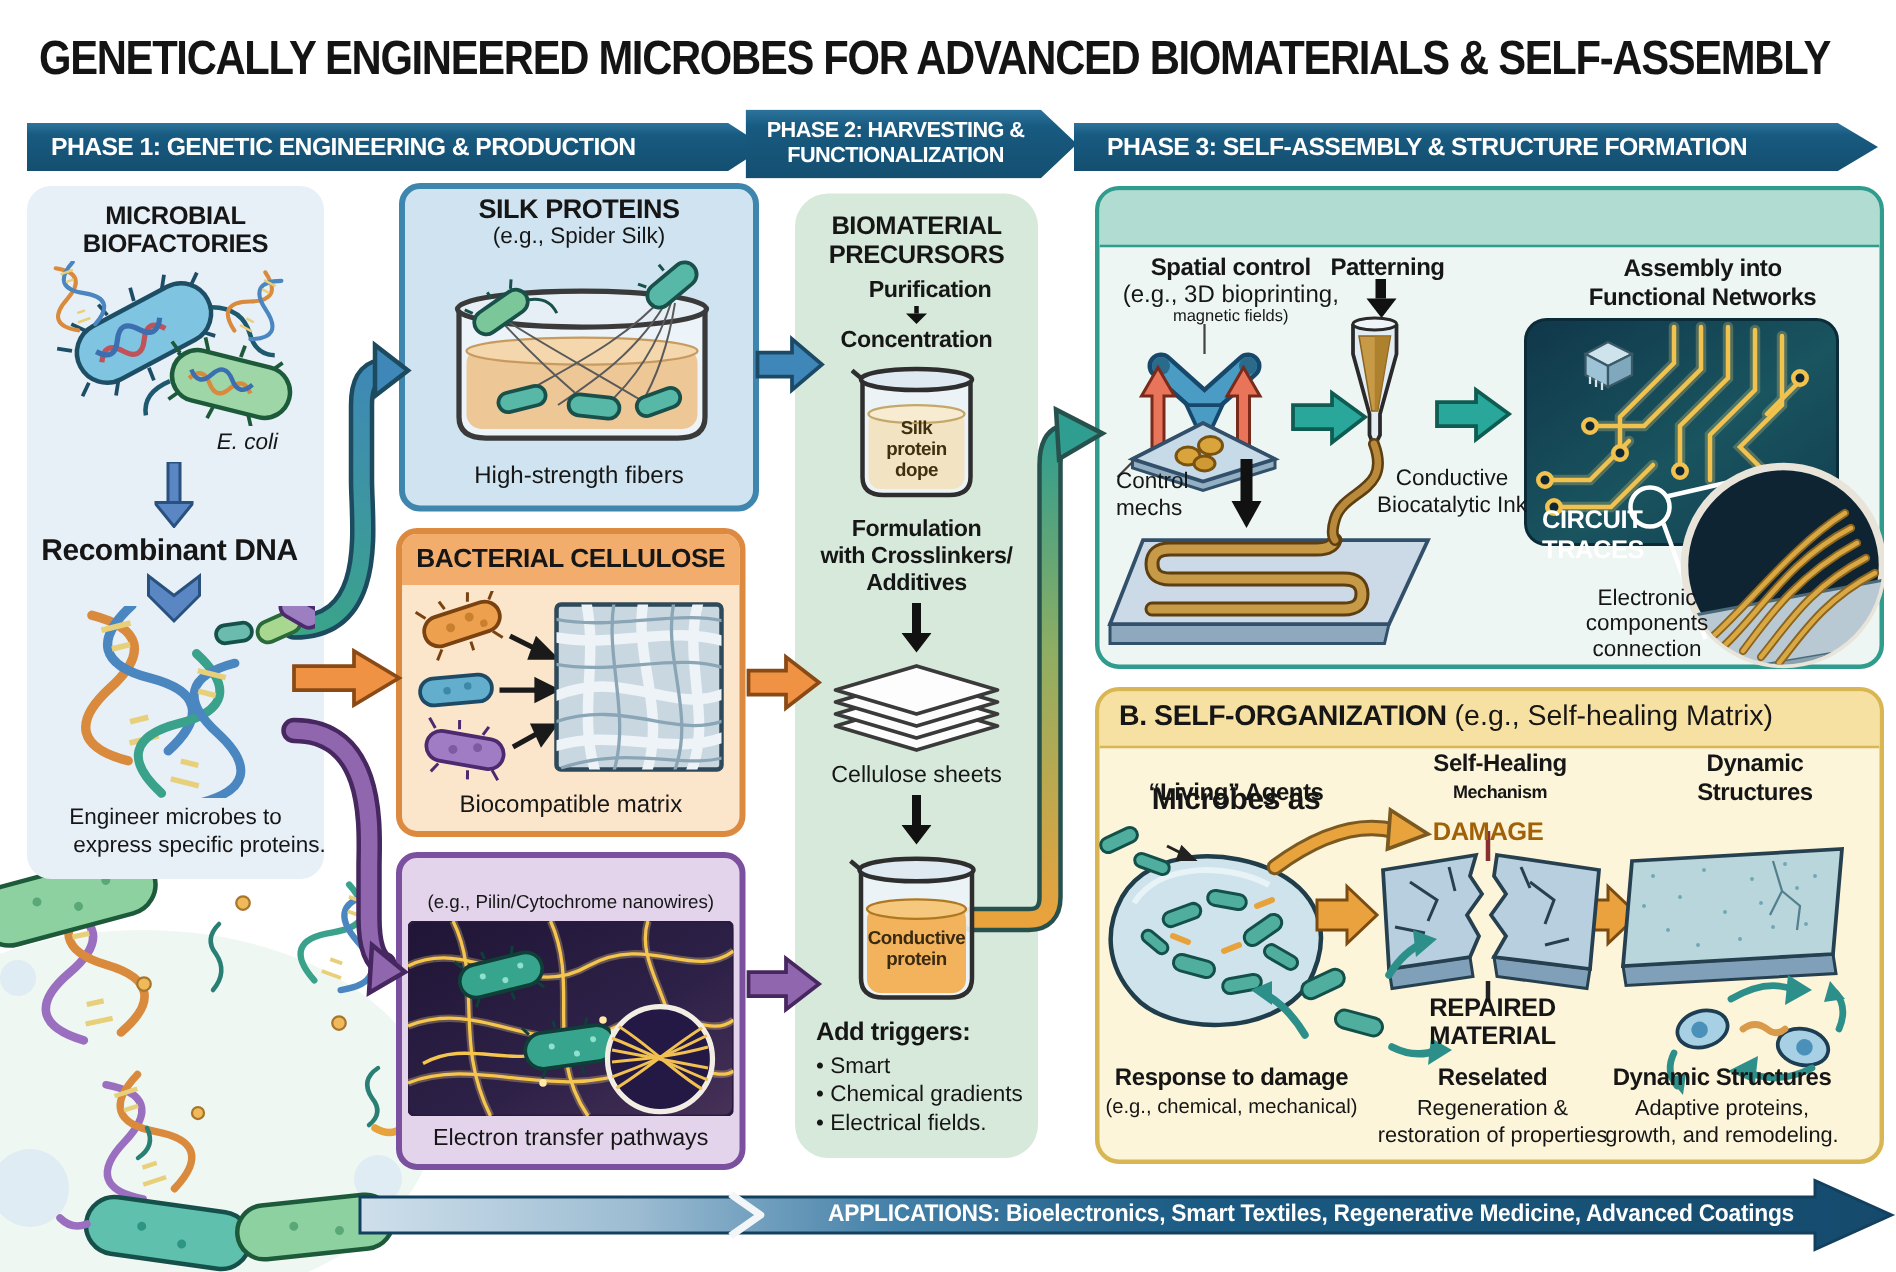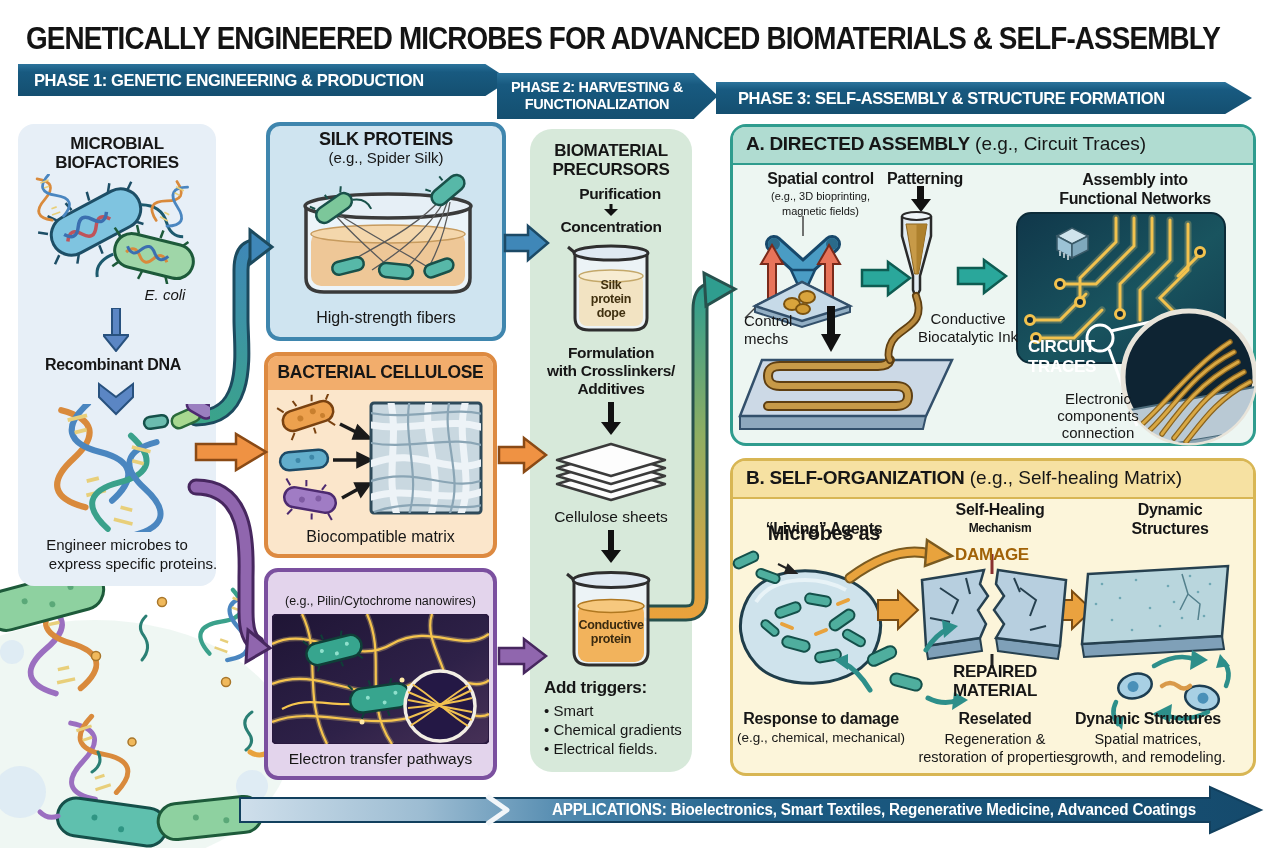--- a/index.html
+++ b/index.html
@@ -80,21 +80,21 @@
     <circle cx="96" cy="96" r="4.5" fill="#f0b95c" stroke="#a8762a" stroke-width="1.5"></circle>
     <circle cx="162" cy="42" r="4.5" fill="#f0b95c" stroke="#a8762a" stroke-width="1.5"></circle>
     <circle cx="226" cy="122" r="4.5" fill="#f0b95c" stroke="#a8762a" stroke-width="1.5"></circle>
     <circle cx="132" cy="182" r="4" fill="#f0b95c" stroke="#a8762a" stroke-width="1.5"></circle>
     <path d="M250,192 q10,6 18,0" fill="none" stroke="#e8a23c" stroke-width="5" stroke-linecap="round"></path>
     <path d="M40,252 q8,8 18,4" fill="none" stroke="#9b6fc0" stroke-width="5" stroke-linecap="round"></path>
   </svg>
 
   <div class="abs b8" style="left:26px;top:20px;font-size:32px;white-space:nowrap;color:#141414;letter-spacing:-1px;transform:scaleX(0.87);transform-origin:left center;">GENETICALLY ENGINEERED MICROBES FOR ADVANCED BIOMATERIALS &amp; SELF-ASSEMBLY</div>
 
-  <div class="abs" style="left:18px;top:64px;width:492px;height:32px;background:linear-gradient(180deg,#2c749c 0%,#185a80 25%,#144f70 100%);clip-path:polygon(0 0,95% 0,100% 50%,95% 100%,0 100%);z-index:2;">
+  <div class="abs" style="left:18px;top:82px;width:492px;height:32px;background:linear-gradient(180deg,#2c749c 0%,#185a80 25%,#144f70 100%);clip-path:polygon(0 0,95% 0,100% 50%,95% 100%,0 100%);z-index:2;">
     <div class="b7 wh" style="padding-left:16px;line-height:32px;font-size:16.5px;letter-spacing:-0.4px;">PHASE 1: GENETIC ENGINEERING &amp; PRODUCTION</div>
   </div>
   <div class="abs" style="left:497px;top:73px;width:221px;height:46px;background:linear-gradient(180deg,#2c749c 0%,#185a80 25%,#144f70 100%);clip-path:polygon(0 0,89% 0,100% 50%,89% 100%,0 100%);z-index:3;">
     <div class="c b7 wh" style="margin-top:6px;font-size:14.5px;line-height:17px;letter-spacing:-0.4px;width:200px;">PHASE 2: HARVESTING &amp;</div>
     <div class="c b7 wh" style="font-size:14.5px;line-height:17px;letter-spacing:-0.4px;width:200px;">FUNCTIONALIZATION</div>
   </div>
   <div class="abs" style="left:716px;top:82px;width:536px;height:32px;background:linear-gradient(180deg,#2c749c 0%,#185a80 25%,#144f70 100%);clip-path:polygon(0 0,95% 0,100% 50%,95% 100%,0 100%);z-index:2;">
     <div class="b7 wh" style="padding-left:22px;line-height:32px;font-size:16.5px;letter-spacing:-0.4px;">PHASE 3: SELF-ASSEMBLY &amp; STRUCTURE FORMATION</div>
   </div>
 
@@ -195,21 +195,21 @@
       </g>
   </svg>
 
   <div class="abs" style="left:120px;top:286px;width:90px;font-size:15px;font-style:italic;text-align:center;z-index:4;">E. coli</div>
 
   <svg class="abs" style="left:103px;top:308px;z-index:4;" width="26" height="44" viewBox="0 0 26 44">
     <rect x="9" y="0" width="8" height="27" fill="#5b86c4" stroke="#28517e" stroke-width="2"></rect>
     <polygon points="0,27 26,27 13,43" fill="#5b86c4" stroke="#28517e" stroke-width="2"></polygon>
   </svg>
 
-  <div class="abs c b8" style="left:18px;top:356px;width:190px;font-size:16px;z-index:4;">Recombinant DNA</div>
+  <div class="abs c b8" style="left:18px;top:356px;width:190px;font-size:20px;z-index:4;">Recombinant DNA</div>
 
   <svg class="abs" style="left:98px;top:382px;z-index:4;" width="36" height="34" viewBox="0 0 36 34">
     <polygon points="1,2 18,15 35,2 35,15 18,32 1,15" fill="#5b86c4" stroke="#28517e" stroke-width="2"></polygon>
   </svg>
 
   <svg class="abs" style="left:28px;top:404px;z-index:4;" width="182" height="128" viewBox="0 0 182 128">
     <g transform="translate(26,8) rotate(-14) scale(1.25)">
         <use href="#dna-a"></use>
       </g>
     <g transform="translate(96,30) rotate(14) scale(1.2)">
@@ -459,25 +459,22 @@
     <ellipse cx="46" cy="14" rx="38" ry="7.5" fill="#dfe9f2" stroke="#2e2e2e" stroke-width="3"></ellipse>
     <line x1="8" y1="13" x2="2" y2="8" stroke="#2e2e2e" stroke-width="3"></line>
   </svg>
   <div class="abs c b8" style="left:565px;top:618px;width:92px;font-size:12.5px;line-height:14px;color:#3a2a10;z-index:5;">Conductive</div>
   <div class="abs c b8" style="left:565px;top:632px;width:92px;font-size:12.5px;line-height:14px;color:#3a2a10;z-index:5;">protein</div>
   <div class="abs b8" style="left:544px;top:678px;width:140px;font-size:17px;z-index:4;">Add triggers:</div>
   <div class="abs" style="left:544px;top:702px;width:145px;font-size:15px;z-index:4;">• Smart</div>
   <div class="abs" style="left:544px;top:721px;width:145px;font-size:15px;z-index:4;">• Chemical gradients</div>
   <div class="abs" style="left:544px;top:740px;width:145px;font-size:15px;z-index:4;">• Electrical fields.</div>
 
-  <div class="abs" style="left:746px;top:133px;font-size:19px;z-index:4;white-space:nowrap;">
-    <span class="b8">A. DIRECTED ASSEMBLY</span><span> (e.g., Circuit Traces)</span>
-  </div>
   <div class="abs c b8" style="left:738px;top:170px;width:165px;font-size:16px;z-index:4;">Spatial control</div>
-  <div class="abs c" style="left:738px;top:189px;width:165px;font-size:11px;line-height:15px;z-index:4;">(e.g., 3D bioprinting,</div>
+  <div class="abs c" style="left:738px;top:189px;width:165px;font-size:16px;line-height:15px;z-index:4;">(e.g., 3D bioprinting,</div>
   <div class="abs c" style="left:738px;top:204px;width:165px;font-size:11px;line-height:15px;z-index:4;">magnetic fields)</div>
   <div class="abs c b8" style="left:870px;top:170px;width:110px;font-size:16px;z-index:4;">Patterning</div>
   <div class="abs c b8" style="left:1030px;top:170px;width:210px;font-size:16px;line-height:19px;z-index:4;">Assembly into</div>
   <div class="abs c b8" style="left:1030px;top:189px;width:210px;font-size:16px;line-height:19px;z-index:4;">Functional Networks</div>
 
   <svg class="abs" style="left:730px;top:124px;z-index:3;pointer-events:none;" width="526" height="322" viewBox="0 0 526 322">
     <defs>
       <linearGradient id="bgrad" x1="0" y1="0" x2="1" y2="1">
         <stop offset="0" stop-color="#10374a"></stop>
           <stop offset="0.55" stop-color="#19545f"></stop>
@@ -747,21 +744,21 @@
   </svg>
 
   <div class="abs c b8" style="left:940px;top:662px;width:110px;font-size:17px;line-height:19px;z-index:4;">REPAIRED</div>
   <div class="abs c b8" style="left:940px;top:681px;width:110px;font-size:17px;line-height:19px;z-index:4;">MATERIAL</div>
   <div class="abs c b8" style="left:730px;top:710px;width:182px;font-size:16px;z-index:4;">Response to damage</div>
   <div class="abs c" style="left:730px;top:730px;width:182px;font-size:13.5px;z-index:4;">(e.g., chemical, mechanical)</div>
   <div class="abs c b8" style="left:905px;top:710px;width:180px;font-size:16px;z-index:4;">Reselated</div>
   <div class="abs c" style="left:905px;top:730px;width:180px;font-size:14.5px;line-height:18px;z-index:4;">Regeneration &amp;</div>
   <div class="abs c" style="left:905px;top:748px;width:180px;font-size:14.5px;line-height:18px;z-index:4;">restoration of properties</div>
   <div class="abs c b8" style="left:1048px;top:710px;width:200px;font-size:16px;z-index:4;">Dynamic Structures</div>
-  <div class="abs c" style="left:1048px;top:730px;width:200px;font-size:14.5px;line-height:18px;z-index:4;">Spatial matrices,</div>
+  <div class="abs c" style="left:1048px;top:730px;width:200px;font-size:14.5px;line-height:18px;z-index:4;">Adaptive proteins,</div>
   <div class="abs c" style="left:1048px;top:748px;width:200px;font-size:14.5px;line-height:18px;z-index:4;">growth, and remodeling.</div>
 
   <svg class="abs" style="left:235px;top:780px;z-index:2;" width="1029" height="60" viewBox="0 0 1029 60">
     <defs>
       <linearGradient id="appgrad" x1="0" y1="0" x2="1" y2="0">
         <stop offset="0" stop-color="#cfdfeb"></stop>
           <stop offset="0.18" stop-color="#9cbcd2"></stop>
         <stop offset="0.35" stop-color="#4380a8"></stop>
           <stop offset="0.55" stop-color="#1b5a82"></stop>
           <stop offset="1" stop-color="#154a6c"></stop>

